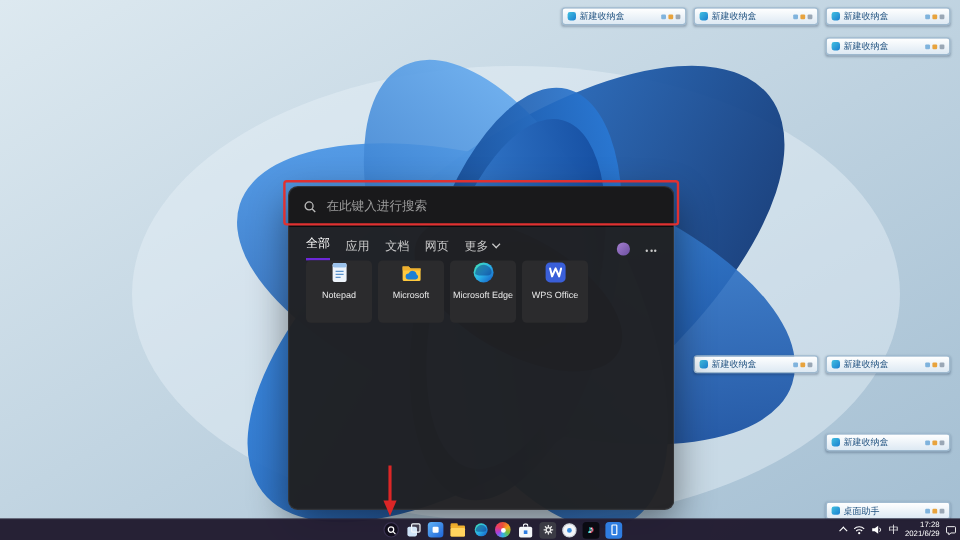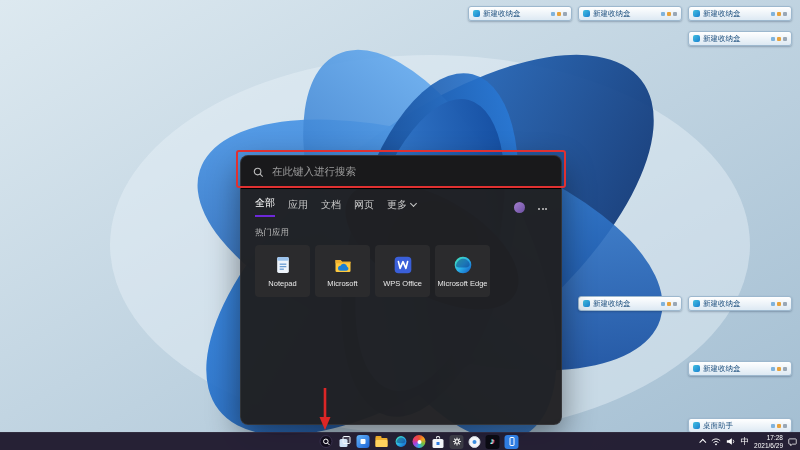--- a/index.html
+++ b/index.html
@@ -33,21 +33,21 @@
   .tab{cursor:pointer;padding-bottom:5px}
   .tab.active{color:#fff;border-bottom:2px solid #6d28d9}
   .tab-more{display:flex;gap:4px;align-items:center;padding-bottom:5px;cursor:pointer}
   .chev{width:5px;height:5px;border-right:1.2px solid #c9c9c9;border-bottom:1.2px solid #c9c9c9;transform:rotate(45deg);margin-top:-3px}
   .flex-sp{flex:1}
   .avatar{width:11px;height:11px;border-radius:50%;background:linear-gradient(135deg,#a57fd0,#6b4fa0);margin-bottom:4px;cursor:pointer}
   .dots{display:flex;gap:1.5px;margin-bottom:7px;cursor:pointer}
   .dots i{width:2px;height:2px;border-radius:50%;background:#c9c9c9}
   .section-title{font-size:8.5px;color:#bfbfbf;margin:10px 14px 6px}
   .tiles{display:flex;gap:5px;padding:0 14px}
-  .tile{width:55px;height:52px;background:#2b2b2d;border-radius:4px;display:flex;flex-direction:column;align-items:center;justify-content:center;gap:4px;cursor:pointer}
+  .tile{width:55px;height:52px;background:#2b2b2d;border-radius:4px;display:flex;flex-direction:column;align-items:center;gap:4px;cursor:pointer}
   .tile .ico{width:20px;height:20px;display:block}
   .tile-label{font-size:7.5px;color:#eaeaea;max-width:52px;white-space:nowrap;overflow:hidden}
 
   
   .red-rect{position:absolute;left:236px;top:150px;width:330px;height:38px;border:2px solid #e03131;border-radius:3px;pointer-events:none;z-index:30}
   .red-arrow{position:absolute;left:318px;top:386px;pointer-events:none;z-index:30}
 
   
   .taskbar{position:absolute;left:0;top:432px;width:800px;height:18px;background:rgba(33,27,47,.97);border-top:1px solid rgba(255,255,255,.06)}
   .tb-center{position:absolute;left:calc(50% + 10px);top:0;height:100%;transform:translateX(-50%);display:flex;align-items:center;gap:5px}
@@ -211,61 +211,60 @@
       </span>
       <span class="flex-sp"></span>
       <span class="avatar"></span>
       <span class="dots">
           <i></i>
           <i></i>
           <i></i>
         </span>
     </div>
 
-    <div class="section-title">热门应用</div>
 
     <div class="tiles">
       <div class="tile">
         <svg class="ico" viewBox="0 0 24 24">
           <rect x="5" y="2.5" width="14" height="19" rx="2" fill="#eef4fb"></rect>
           <rect x="5" y="2.5" width="14" height="4.5" rx="2" fill="#9cc3ec"></rect>
           <line x1="8" y1="11" x2="16" y2="11" stroke="#5b93cc" stroke-width="1.4"></line>
           <line x1="8" y1="14" x2="16" y2="14" stroke="#5b93cc" stroke-width="1.4"></line>
           <line x1="8" y1="17" x2="13" y2="17" stroke="#5b93cc" stroke-width="1.4"></line>
         </svg>
         <span class="tile-label">Notepad</span>
       </div>
       <div class="tile">
         <svg class="ico" viewBox="0 0 24 24">
           <path d="M3 6 h6 l2 2 h10 v11 a1.5 1.5 0 0 1 -1.5 1.5 h-15 A1.5 1.5 0 0 1 3 19 z" fill="#ffc93d"></path>
           <path d="M3 6 h6 l2 2 h10 v2 h-18 z" fill="#efb02e"></path>
           <path d="M9 19 a3 3 0 0 1 0 -6 a4.2 4.2 0 0 1 8 1 a2.6 2.6 0 0 1 -1 5 z" fill="#1b7fd4"></path>
         </svg>
         <span class="tile-label">Microsoft</span>
-      </div>
-      <div class="tile">
-        <svg class="ico" viewBox="0 0 24 24">
-          <rect x="2" y="2" width="20" height="20" rx="4.5" fill="#3a5fd9"></rect>
-          <path d="M6.5 8 l2 8 3.5-8 3.5 8 2-8" stroke="#ffffff" fill="none" stroke-width="2" stroke-linecap="round" stroke-linejoin="round"></path>
-        </svg>
-        <span class="tile-label">WPS Office</span>
       </div>
       <div class="tile">
         <svg class="ico" viewBox="0 0 24 24">
           <defs>
             <linearGradient id="egt" x1="0" y1="0" x2="1" y2="1">
               <stop offset="0" stop-color="#45e6b0"></stop>
                 <stop offset="0.5" stop-color="#2bb3e8"></stop>
                 <stop offset="1" stop-color="#1256c4"></stop>
             </linearGradient>
           </defs>
           <circle cx="12" cy="12" r="10" fill="url(#egt)"></circle>
           <path d="M3.5 13.5 C4 7 9 4 13 4.5 c4.5 .6 7 4 7 7 0 2 -1.5 3.5 -4.5 3.5 h-6 c-3 0 -5 -.6 -6 -1.5 z" fill="#0b2f7a" opacity="0.45"></path>
         </svg>
         <span class="tile-label">Microsoft Edge</span>
+      </div>
+      <div class="tile">
+        <svg class="ico" viewBox="0 0 24 24">
+          <rect x="2" y="2" width="20" height="20" rx="4.5" fill="#3a5fd9"></rect>
+          <path d="M6.5 8 l2 8 3.5-8 3.5 8 2-8" stroke="#ffffff" fill="none" stroke-width="2" stroke-linecap="round" stroke-linejoin="round"></path>
+        </svg>
+        <span class="tile-label">WPS Office</span>
       </div>
     </div>
   </div>
 
   <div class="red-rect"></div>
   <svg class="red-arrow" width="14" height="46" viewBox="0 0 14 46">
     <line x1="7" y1="2" x2="7" y2="33" stroke="#dc2626" stroke-width="2.6"></line>
     <polygon points="1.5,31 12.5,31 7,44" fill="#dc2626"></polygon>
   </svg>
 

